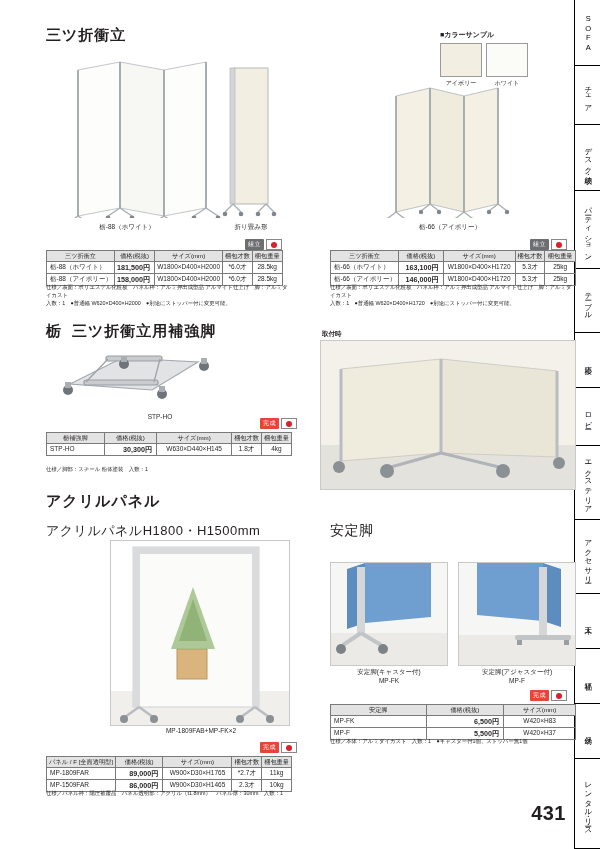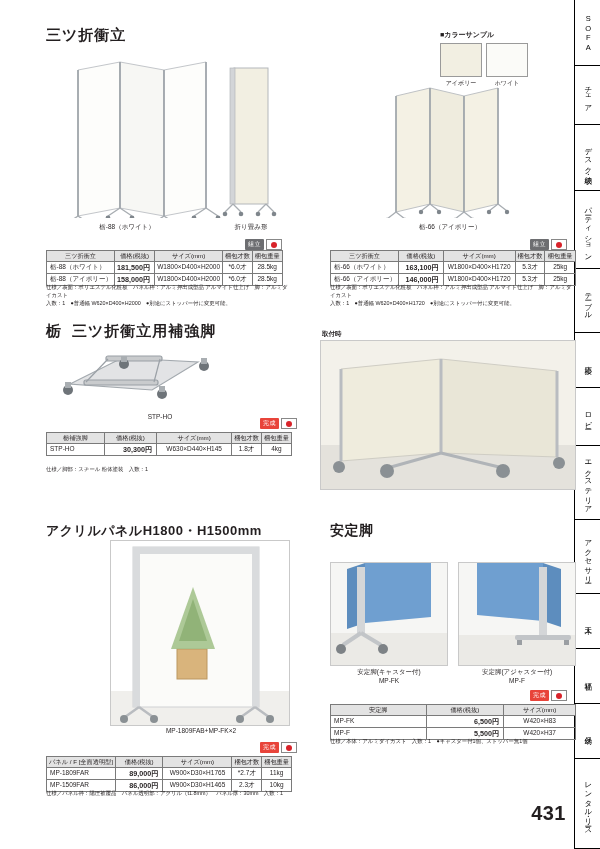--- a/index.html
+++ b/index.html
@@ -38,21 +38,21 @@
     font-size:20px; font-weight:bold; letter-spacing:0.5px;
   }
 
   
   .h-sec {
     position:absolute;
     font-size:15px; font-weight:bold; letter-spacing:1px;
   }
   .h-sub {
     position:absolute;
-    font-size:13px; font-weight:bold; letter-spacing:0.5px;
+    font-size:13px; font-weight:normal; letter-spacing:0.5px;
   }
   .cap {
     position:absolute;
     font-size:6.5px; color:#231f20; text-align:center;
   }
 
   
   table.spec {
     position:absolute;
     border-collapse:collapse;
@@ -390,20 +390,21 @@
         <td class="name">STP-HO</td>
         <td class="price">30,300円</td>
         <td>W630×D440×H145</td>
         <td>1.8才</td>
         <td>4kg</td>
       </tr>
     </tbody>
   </table>
   <div class="note" style="left:46px; top:466px; width:246px;">仕様／脚部：スチール 粉体塗装　入数：1</div>
 
+  <div class="h-sec" style="left:46px; top:492px;">アクリルパネル</div>
   <div class="h-sub" style="left:46px; top:522px;">アクリルパネルH1800・H1500mm</div>
 
   <div class="photo" style="left:110px; top:540px; width:180px; height:186px; background:#ffffff;">
     <svg width="180" height="186">
       <rect x="0" y="0" width="180" height="186" fill="#ffffff"></rect>
       <rect x="0" y="150" width="180" height="36" fill="#f0efec"></rect>
       <rect x="22" y="6" width="126" height="160" fill="#fbfbf9" stroke="#cfd1d3" stroke-width="1"></rect>
       <rect x="22" y="6" width="7" height="160" fill="#d9dbdd"></rect>
       <rect x="141" y="6" width="7" height="160" fill="#d9dbdd"></rect>
       <rect x="22" y="6" width="126" height="7" fill="#d9dbdd"></rect>

